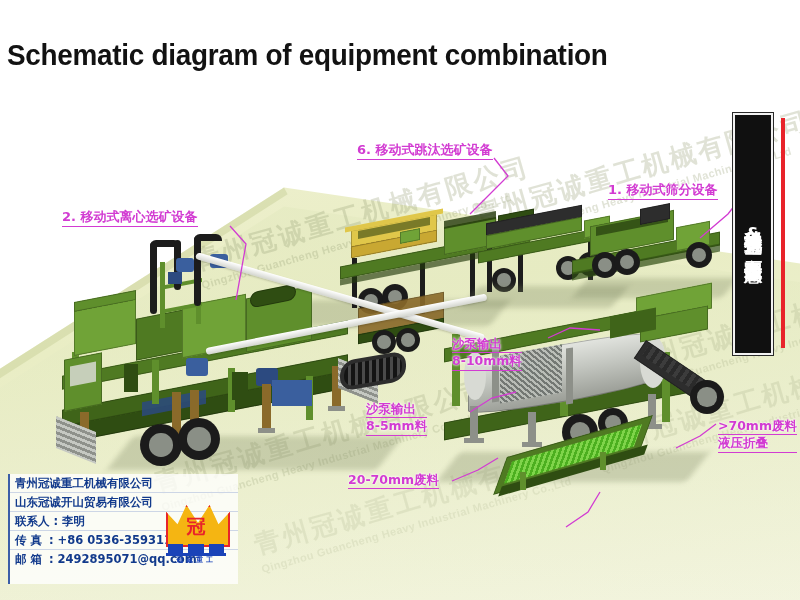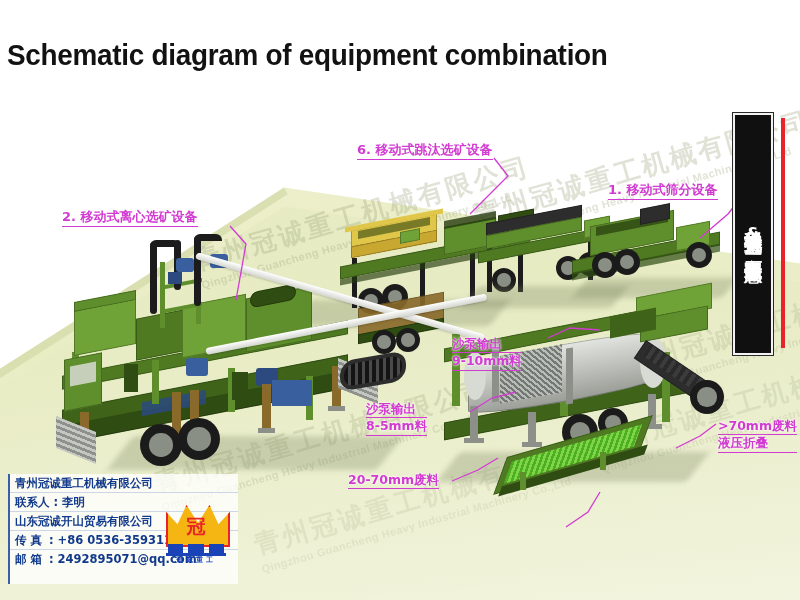--- a/index.html
+++ b/index.html
@@ -356,21 +356,21 @@
   <div class="lbl big" style="left:357px;top:142px;">
     <span class="ln last">6. 移动式跳汰选矿设备</span>
   </div>
 
   <div class="lbl big" style="left:608px;top:182px;">
     <span class="ln last">1. 移动式筛分设备</span>
   </div>
 
   <div class="lbl mid" style="left:452px;top:336px;">
     <span class="ln">沙泵输出</span>
-    <span class="ln last">9-10mm料</span>
+    <span class="ln last">8-10mm料</span>
   </div>
 
   <div class="lbl mid" style="left:366px;top:401px;">
     <span class="ln">沙泵输出</span>
     <span class="ln last">8-5mm料</span>
   </div>
 
   <div class="lbl mid" style="left:348px;top:472px;">
     <span class="ln last">20-70mm废料</span>
   </div>
@@ -386,24 +386,24 @@
   <div class="banner">
     <span>移动组合式选金&amp;宝石设备示意图</span>
   </div>
   <div class="banner-rule"></div>
 
   <div class="card">
     <div class="row">
       <span>青州冠诚重工机械有限公司</span>
     </div>
     <div class="row">
+      <span>山东冠诚开山贸易有限公司</span>
+    </div>
+    <div class="row">
       <span>联系人 : 李明</span>
-    </div>
-    <div class="row">
-      <span>山东冠诚开山贸易有限公司</span>
     </div>
     <div class="row">
       <span class="k">传  真</span><span>: +86 0536-3593111</span>
     </div>
     <div class="row">
       <span class="k">邮  箱</span><span>: 2492895071@qq.com</span>
     </div>
   </div>
 
   <div class="logo">

